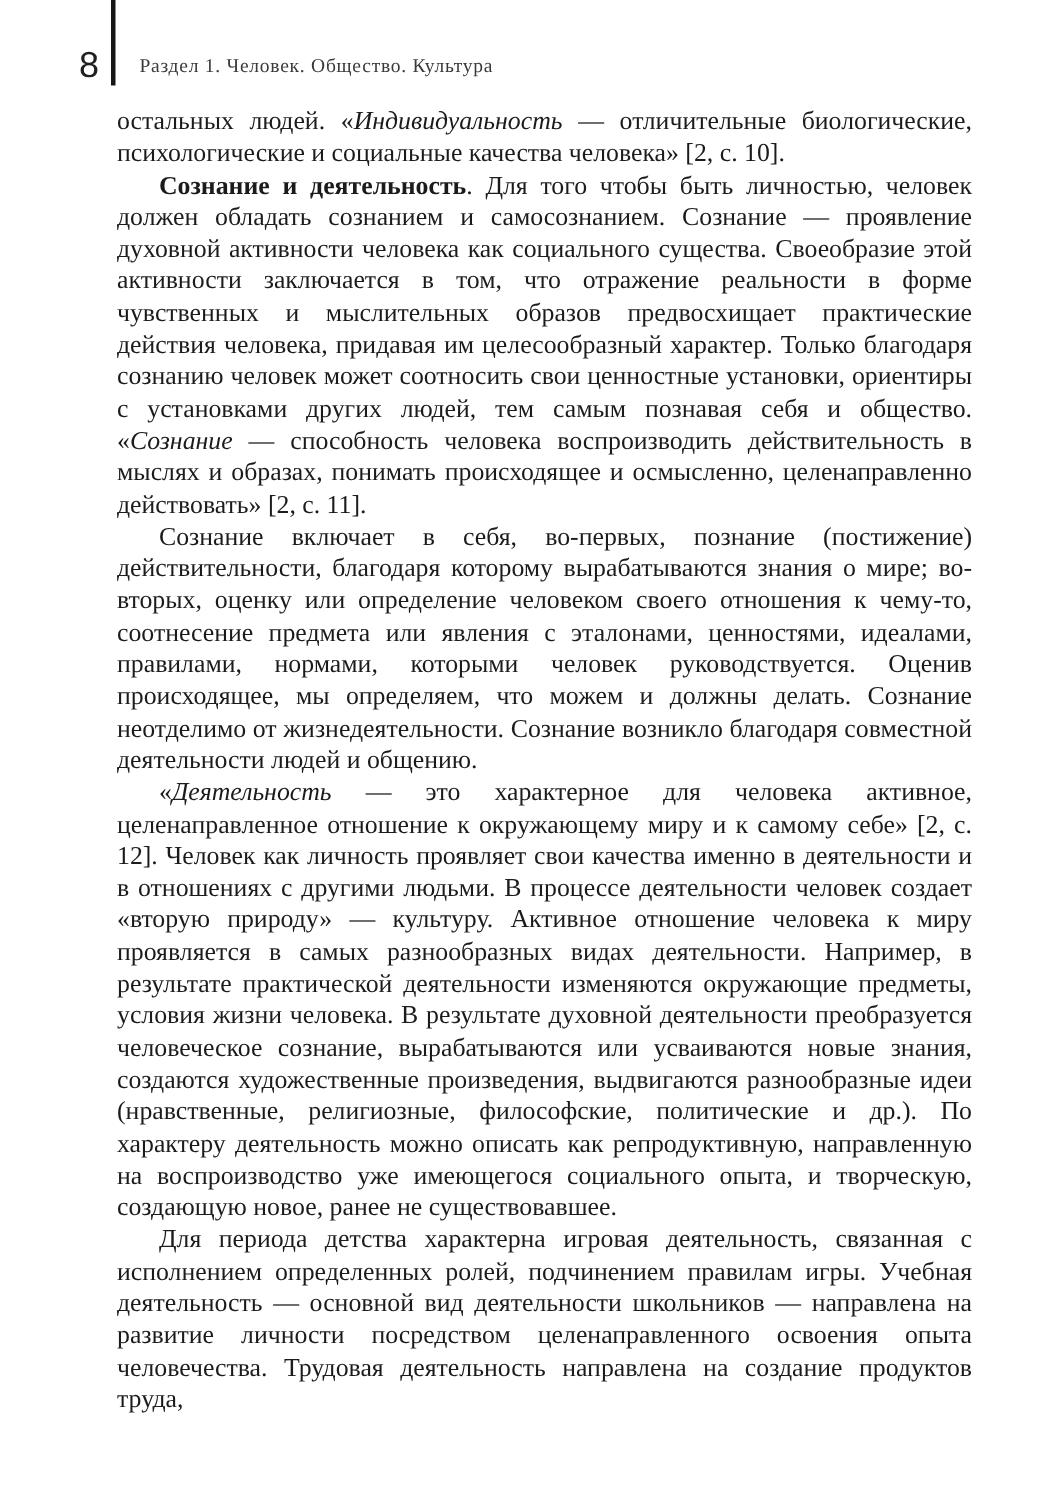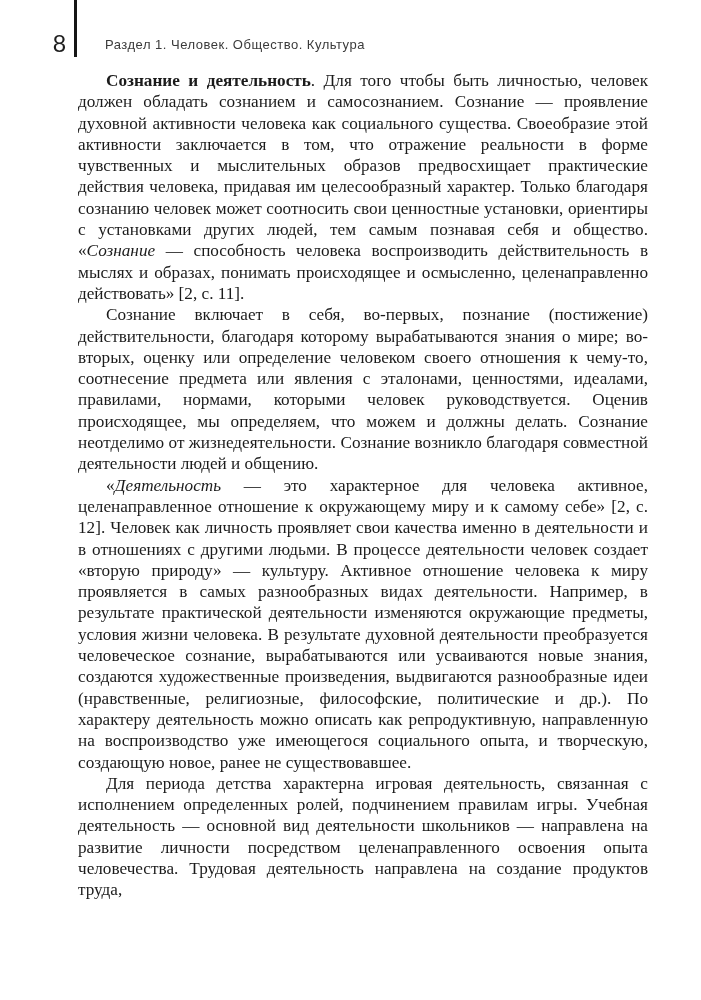--- a/index.html
+++ b/index.html
@@ -27,25 +27,25 @@
     font-size: 24px;
     line-height: 1;
     color: #1f1f1f;
   }
   .header-rule {
     width: 3px;
     height: 57px;
     background: #161616;
   }
   .section-title {
-    font-family: Liberation Sans, sans-serif;
+    font-family: Liberation Serif, serif;
     font-size: 13px;
     letter-spacing: 0.5px;
     color: #3a3a3a;
-    padding-left: 28px;
+    padding-left: 16px;
     padding-bottom: 5px;
     white-space: nowrap;
   }
   .page-body {
     position: absolute;
     left: 78px;
     top: 70px;
     width: 570px;
     font-family: "Liberation Serif", serif;
     font-size: 17.2px;
@@ -62,18 +62,19 @@
 </head>
 <body>
 
 <div class="page">
   <header class="page-header">
     <span class="page-num">8</span>
     <span class="header-rule"></span>
     <span class="section-title">Раздел 1. Человек. Общество. Культура</span>
   </header>
   <main class="page-body">
+      <p class="para"><span class="seg-normal">остальных людей. «</span><span class="seg-italic">Индивидуальность</span><span class="seg-normal"> — отличительные биологические, психологические и социальные качества человека» [2, с. 10].</span></p>
       <p class="para indent"><span class="seg-bold-italic">Сознание и деятельность</span><span class="seg-normal">. Для того чтобы быть личностью, человек должен обладать сознанием и самосознанием. Сознание — проявление духовной активности человека как социального существа. Своеобразие этой активности заключается в том, что отражение реальности в форме чувственных и мыслительных образов предвосхищает практические действия человека, придавая им целесообразный характер. Только благодаря сознанию человек может соотносить свои ценностные установки, ориентиры с установками других людей, тем самым познавая себя и общество. «</span><span class="seg-italic">Сознание</span><span class="seg-normal"> — способность человека воспроизводить действительность в мыслях и образах, понимать происходящее и осмысленно, целенаправленно действовать» [2, с. 11].</span></p>
       <p class="para indent"><span class="seg-normal">Сознание включает в себя, во-первых, познание (постижение) действительности, благодаря которому вырабатываются знания о мире; во-вторых, оценку или определение человеком своего отношения к чему-то, соотнесение предмета или явления с эталонами, ценностями, идеалами, правилами, нормами, которыми человек руководствуется. Оценив происходящее, мы определяем, что можем и должны делать. Сознание неотделимо от жизнедеятельности. Сознание возникло благодаря совместной деятельности людей и общению.</span></p>
       <p class="para indent"><span class="seg-normal">«</span><span class="seg-italic">Деятельность</span><span class="seg-normal"> — это характерное для человека активное, целенаправленное отношение к окружающему миру и к самому себе» [2, с. 12]. Человек как личность проявляет свои качества именно в деятельности и в отношениях с другими людьми. В процессе деятельности человек создает «вторую природу» — культуру. Активное отношение человека к миру проявляется в самых разнообразных видах деятельности. Например, в результате практической деятельности изменяются окружающие предметы, условия жизни человека. В результате духовной деятельности преобразуется человеческое сознание, вырабатываются или усваиваются новые знания, создаются художественные произведения, выдвигаются разнообразные идеи (нравственные, религиозные, философские, политические и др.). По характеру деятельность можно описать как репродуктивную, направленную на воспроизводство уже имеющегося социального опыта, и творческую, создающую новое, ранее не существовавшее.</span></p>
       <p class="para indent"><span class="seg-normal">Для периода детства характерна игровая деятельность, связанная с исполнением определенных ролей, подчинением правилам игры. Учебная деятельность — основной вид деятельности школьников — направлена на развитие личности посредством целенаправленного освоения опыта человечества. Трудовая деятельность направлена на создание продуктов труда,</span></p>
     </main>
 </div>
 
 </body></html>

